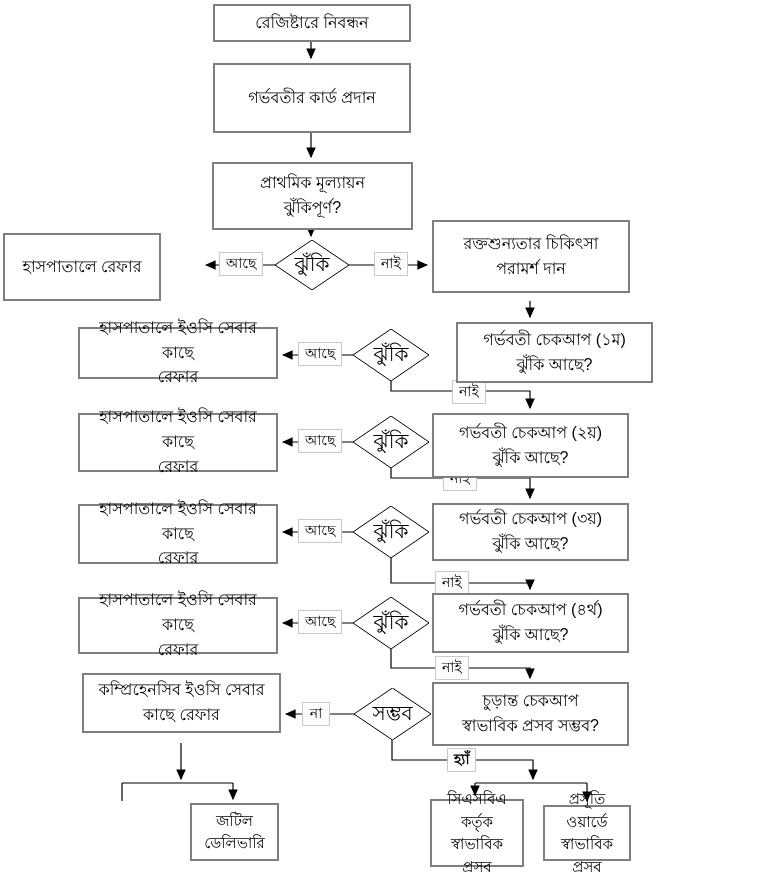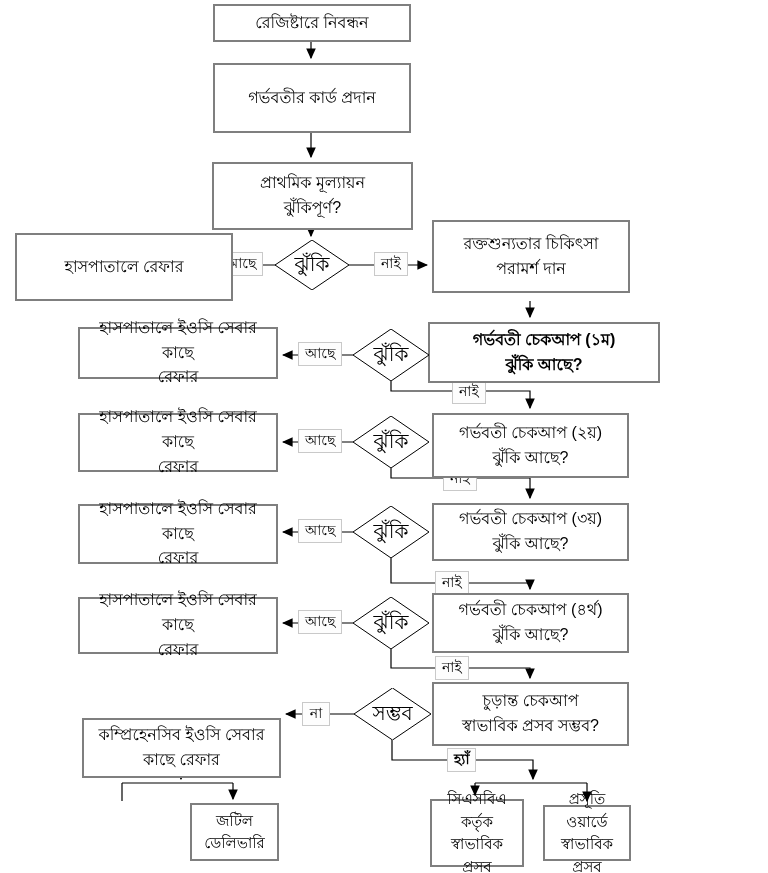--- a/index.html
+++ b/index.html
@@ -81,25 +81,25 @@
   <div class="chip" style="left:435px;top:571px;">নাই</div>
   <div class="chip" style="left:298px;top:610px;">আছে</div>
   <div class="chip" style="left:435px;top:656px;">নাই</div>
   <div class="chip" style="left:302px;top:702px;">না</div>
   <div class="chip" style="left:447px;top:748px;font-weight:bold;">হ্যাঁ</div>
 
   <div class="box" style="left:213px;top:4px;width:198px;height:38px;">রেজিষ্টারে নিবন্ধন</div>
   <div class="box" style="left:213px;top:63px;width:198px;height:70px;">গর্ভবতীর কার্ড প্রদান</div>
   <div class="box" style="left:212px;top:162px;width:201px;height:68px;">প্রাথমিক মূল্যায়ন
 ঝুঁকিপূর্ণ?</div>
-  <div class="box" style="left:3px;top:233px;width:218px;height:68px;margin-left:12px;">হাসপাতালে রেফার</div>
+  <div class="box" style="left:3px;top:233px;width:158px;height:68px;">হাসপাতালে রেফার</div>
   <div class="box" style="left:432px;top:220px;width:198px;height:73px;">রক্তশুন্যতার চিকিৎসা
 পরামর্শ দান</div>
 
-  <div class="box" style="left:428px;top:322px;width:232px;height:61px;font-weight:bold;">গর্ভবতী চেকআপ (১ম)
+  <div class="box" style="left:456px;top:322px;width:197px;height:61px;">গর্ভবতী চেকআপ (১ম)
 ঝুঁকি আছে?</div>
   <div class="box" style="left:78px;top:327px;width:200px;height:52px;">হাসপাতালে ইওসি সেবার কাছে
 রেফার</div>
 
   <div class="box" style="left:432px;top:413px;width:197px;height:65px;">গর্ভবতী চেকআপ (২য়)
 ঝুঁকি আছে?</div>
   <div class="box" style="left:78px;top:413px;width:200px;height:59px;">হাসপাতালে ইওসি সেবার কাছে
 রেফার</div>
 
   <div class="box" style="left:432px;top:503px;width:197px;height:58px;">গর্ভবতী চেকআপ (৩য়)
@@ -107,21 +107,21 @@
   <div class="box" style="left:78px;top:504px;width:200px;height:60px;">হাসপাতালে ইওসি সেবার কাছে
 রেফার</div>
 
   <div class="box" style="left:432px;top:593px;width:197px;height:60px;">গর্ভবতী চেকআপ (৪র্থ)
 ঝুঁকি আছে?</div>
   <div class="box" style="left:78px;top:597px;width:200px;height:57px;">হাসপাতালে ইওসি সেবার কাছে
 রেফার</div>
 
   <div class="box" style="left:432px;top:682px;width:197px;height:64px;">চুড়ান্ত চেকআপ
 স্বাভাবিক প্রসব সম্ভব?</div>
-  <div class="box" style="left:82px;top:718px;width:199px;height:60px;">কম্প্রিহেনসিব ইওসি সেবার
+  <div class="box" style="left:82px;top:673px;width:199px;height:60px;">কম্প্রিহেনসিব ইওসি সেবার
 কাছে রেফার</div>
 
   <div class="box small" style="left:190px;top:803px;width:89px;height:58px;">জটিল
 ডেলিভারি</div>
   <div class="box small" style="left:430px;top:799px;width:94px;height:68px;">সিএসবিএ
 কর্তৃক স্বাভাবিক
 প্রসব</div>
   <div class="box small" style="left:543px;top:805px;width:88px;height:56px;">প্রসূতি ওয়ার্ডে
 স্বাভাবিক প্রসব</div>
 

